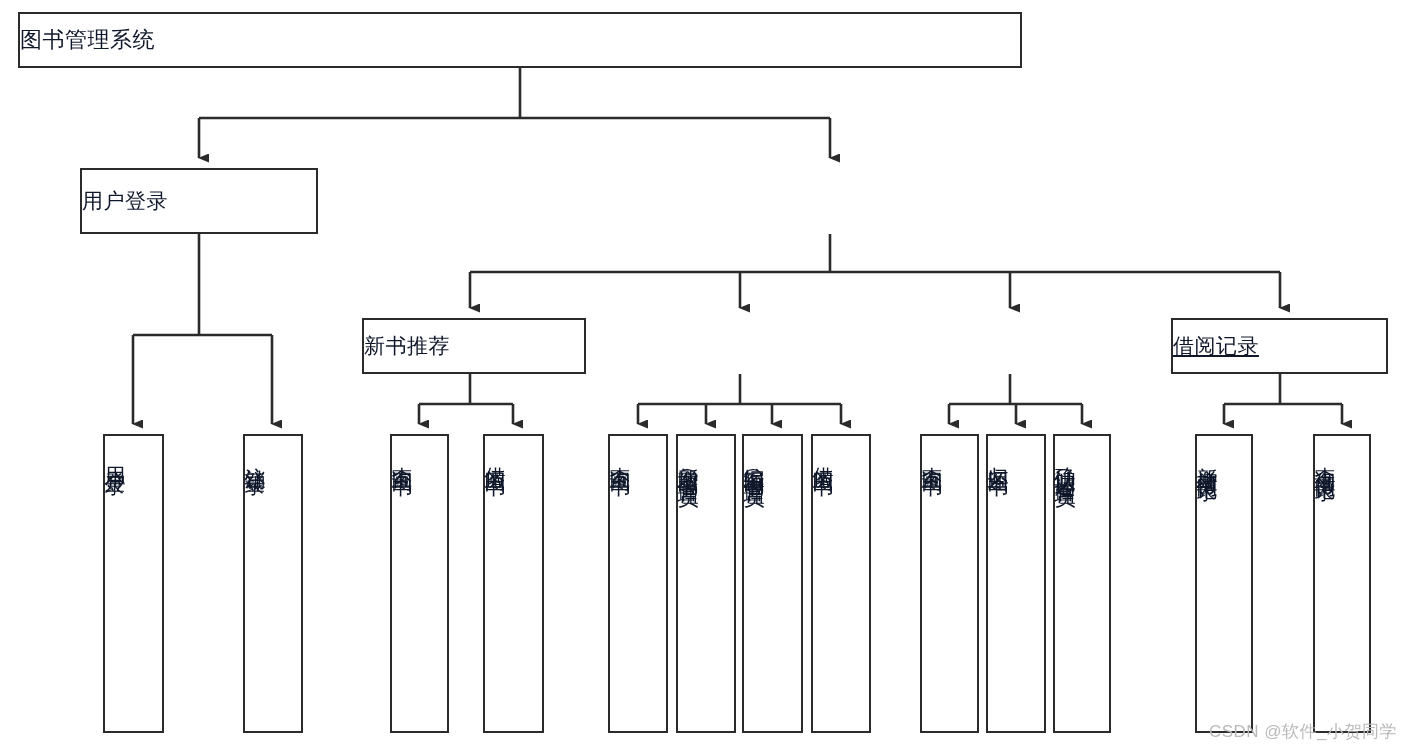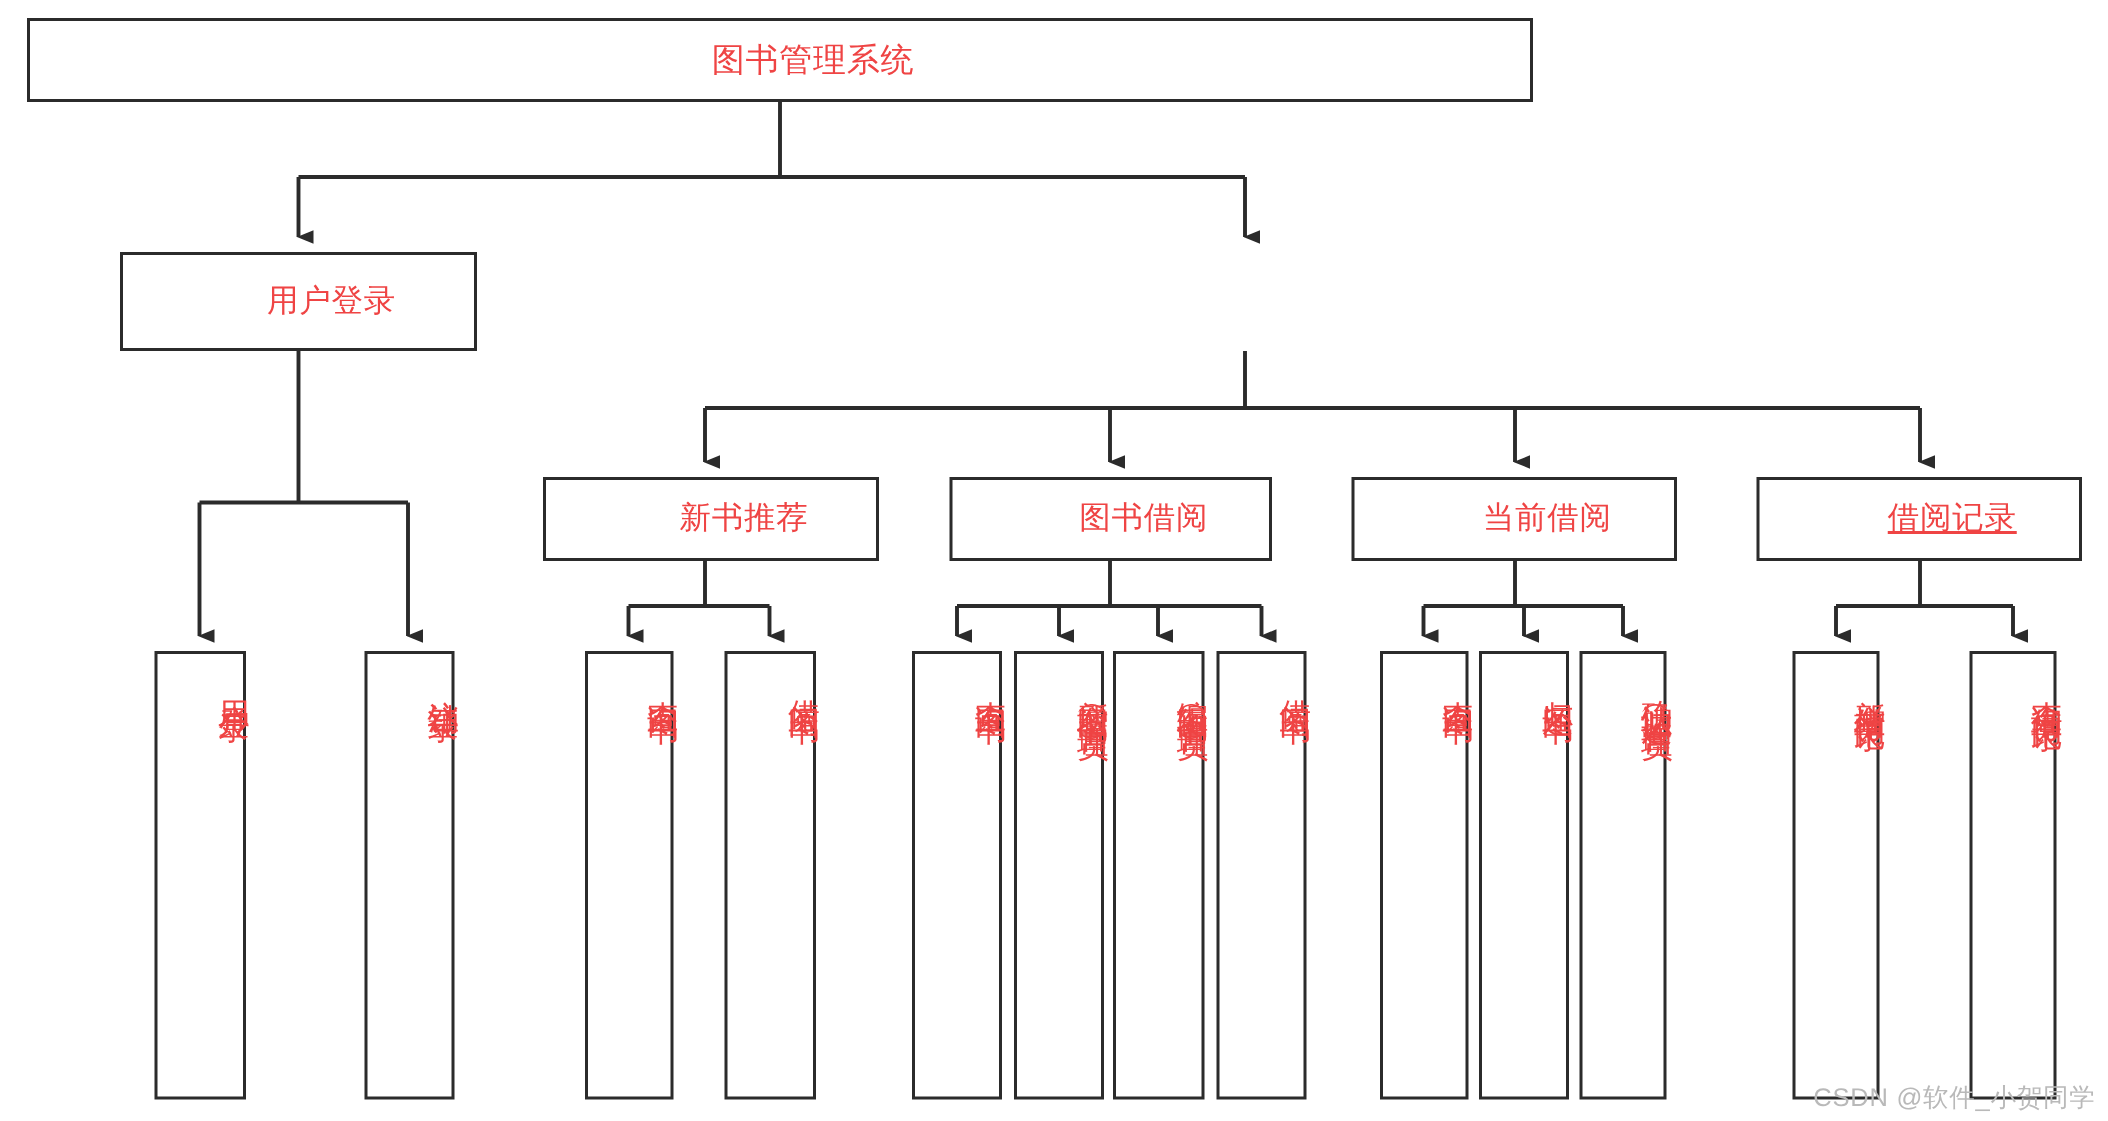--- a/index.html
+++ b/index.html
@@ -25,24 +25,22 @@
     height: 747px;
     pointer-events: none;
   }
   .node {
     position: absolute;
     box-sizing: border-box;
     background: #ffffff;
     border: 2px solid #2b2b2b;
     display: flex;
     align-items: center;
-    justify-content: center;
-    color: #ef4444;
+    color: #0f172a;
     z-index: 2;
-    padding-left: 44px;
   }
   .node .label {
     display: block;
     text-align: center;
     line-height: 1.18;
     white-space: nowrap;
   }
   
   .node.horiz .label {
     font-size: 21px;
@@ -135,26 +133,20 @@
     <span class="label">图书管理系统</span>
   </div>
 
   <div class="node horiz" style="left:80px;top:168px;width:238px;height:66px;">
     <span class="label">用户登录</span>
   </div>
 
   <div class="node horiz" style="left:362px;top:318px;width:224px;height:56px;">
     <span class="label">新书推荐</span>
   </div>
-  <div class="node horiz" style="left:633px;top:318px;width:215px;height:56px;">
-    <span class="label">图书借阅</span>
-  </div>
-  <div class="node horiz" style="left:901px;top:318px;width:217px;height:56px;">
-    <span class="label">当前借阅</span>
-  </div>
   <div class="node horiz" style="left:1171px;top:318px;width:217px;height:56px;text-decoration:underline;">
     <span class="label">借阅记录</span>
   </div>
 
   <div class="node vert" style="left:103px;top:434px;width:61px;height:299px;">
     <span class="label">用户登录</span>
   </div>
   <div class="node vert" style="left:243px;top:434px;width:60px;height:299px;">
     <span class="label">注销登录</span>
   </div>

